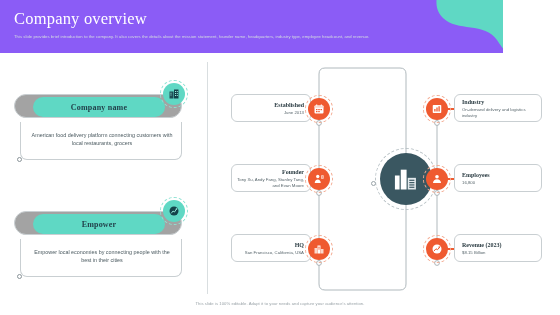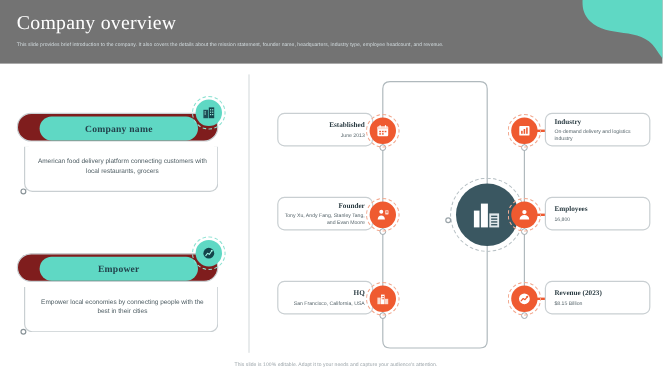--- a/index.html
+++ b/index.html
@@ -19,23 +19,23 @@
     inset: 0;
     width: 560px;
     height: 315px;
     background: #ffffff;
   }
 
   
   .header {
     position: absolute;
     left: 0; top: 0;
-    width: 552px;
+    width: 503px;
     height: 53px;
-    background: #737373;
+    background: #8b5cf6;
     overflow: hidden;
   }
   .header-wave {
     position: absolute;
     right: -6px;
     top: -30px;
     width: 96px;
     height: 86px;
     pointer-events: none;
   }
@@ -71,21 +71,21 @@
   .left-card.company { top: 94px; }
   .left-card.mission { top: 211px; }
 
   .pill {
     position: relative;
     width: 168px;
     height: 24px;
     border: 1px solid #c9cfd2;
     border-radius: 13px;
     box-sizing: border-box;
-    background: #7f1d1d;
+    background: #a3a3a3;
   }
   .pill-inner {
     position: absolute;
     left: 18px;
     top: 2px;
     width: 132px;
     height: 20px;
     background: #5fd8c4;
     border-radius: 11px;
     display: flex;

